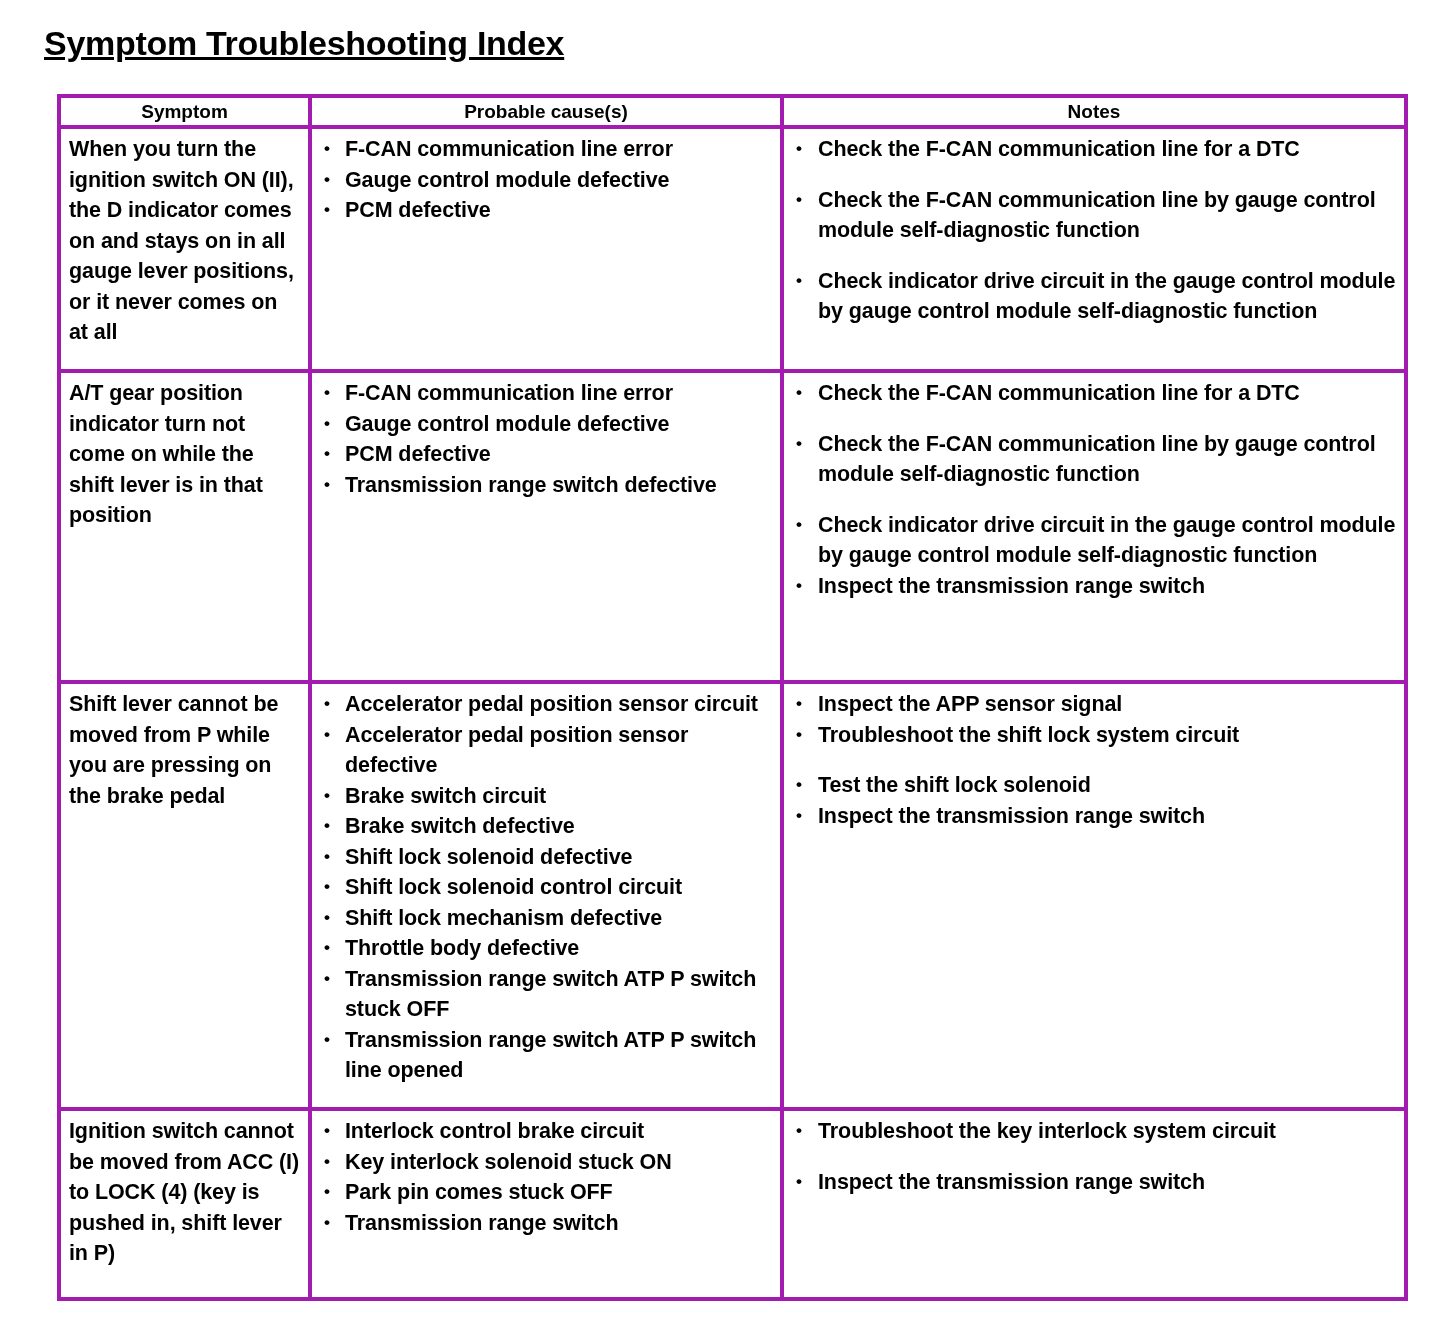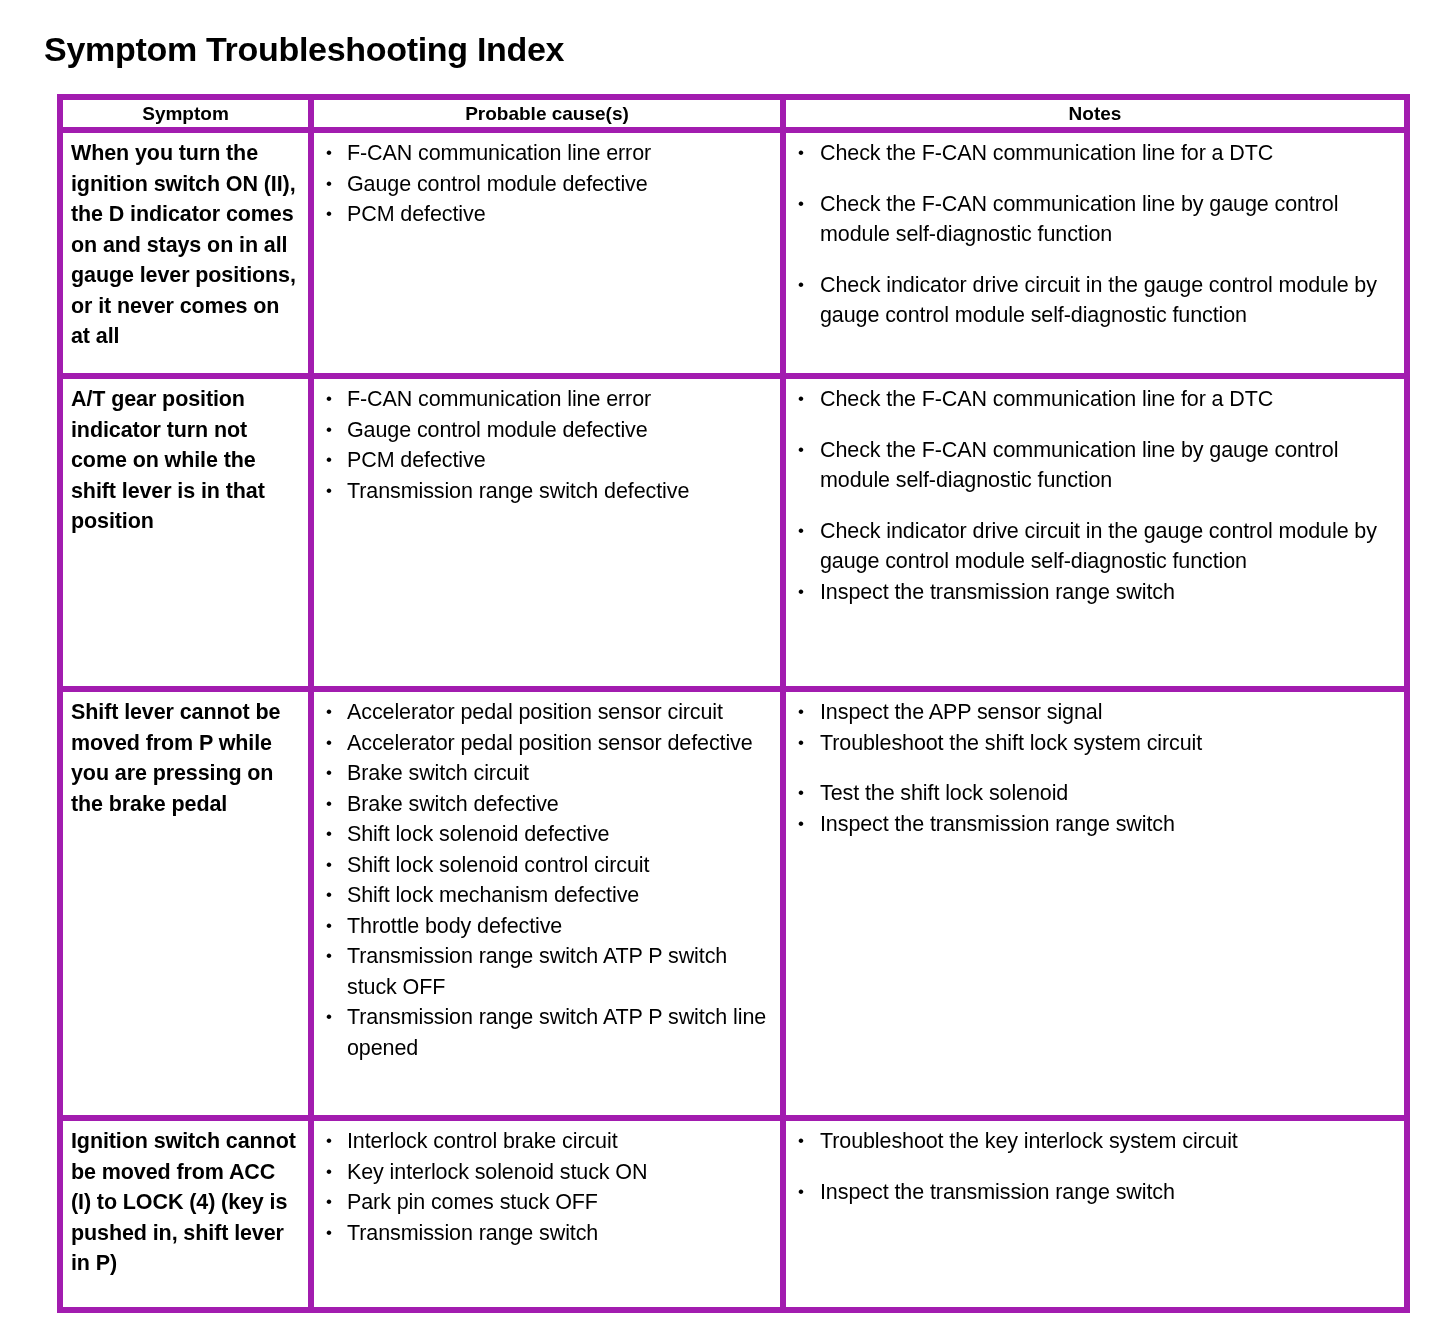--- a/index.html
+++ b/index.html
@@ -15,45 +15,46 @@
     overflow: hidden;
   }
   .page {
     position: relative;
     width: 1456px;
     height: 1322px;
   }
   .page-title {
     position: absolute;
     left: 44px;
-    top: 6px;
+    top: 0;
     font-size: 34px;
     font-weight: bold;
     letter-spacing: -0.3px;
     line-height: 40px;
     white-space: nowrap;
+    text-decoration: underline;
   }
   .tbl-wrap {
     position: absolute;
     left: 57px;
     top: 94px;
     width: 1347px;
   }
   table.tsi {
     border-collapse: collapse;
     table-layout: fixed;
     width: 1347px;
     border: 3px solid #000;
   }
   table.tsi col.c-symptom { width: 251px; }
   table.tsi col.c-cause   { width: 472px; }
   table.tsi col.c-notes   { width: 624px; }
 
   table.tsi th, table.tsi td {
-    border: 6px solid #a21caf;
+    border: 4px solid #a21caf;
     vertical-align: top;
     padding: 0;
   }
   table.tsi thead th {
     text-align: center;
     font-size: 19px;
     font-weight: bold;
     height: 27px;
     line-height: 27px;
     padding: 0 4px;
@@ -69,21 +70,21 @@
   }
   ul.blist {
     list-style: none;
     margin: 0;
     padding: 0;
   }
   ul.blist > li {
     position: relative;
     padding-left: 26px;
     font-size: 21.5px;
-    font-weight: normal;
+    font-weight: bold;
     line-height: 30.5px;
     letter-spacing: -0.1px;
     margin: 0;
   }
   ul.blist > li::before {
     content: "\2022";
     position: absolute;
     left: 4px;
     top: 0;
     font-size: 17px;

